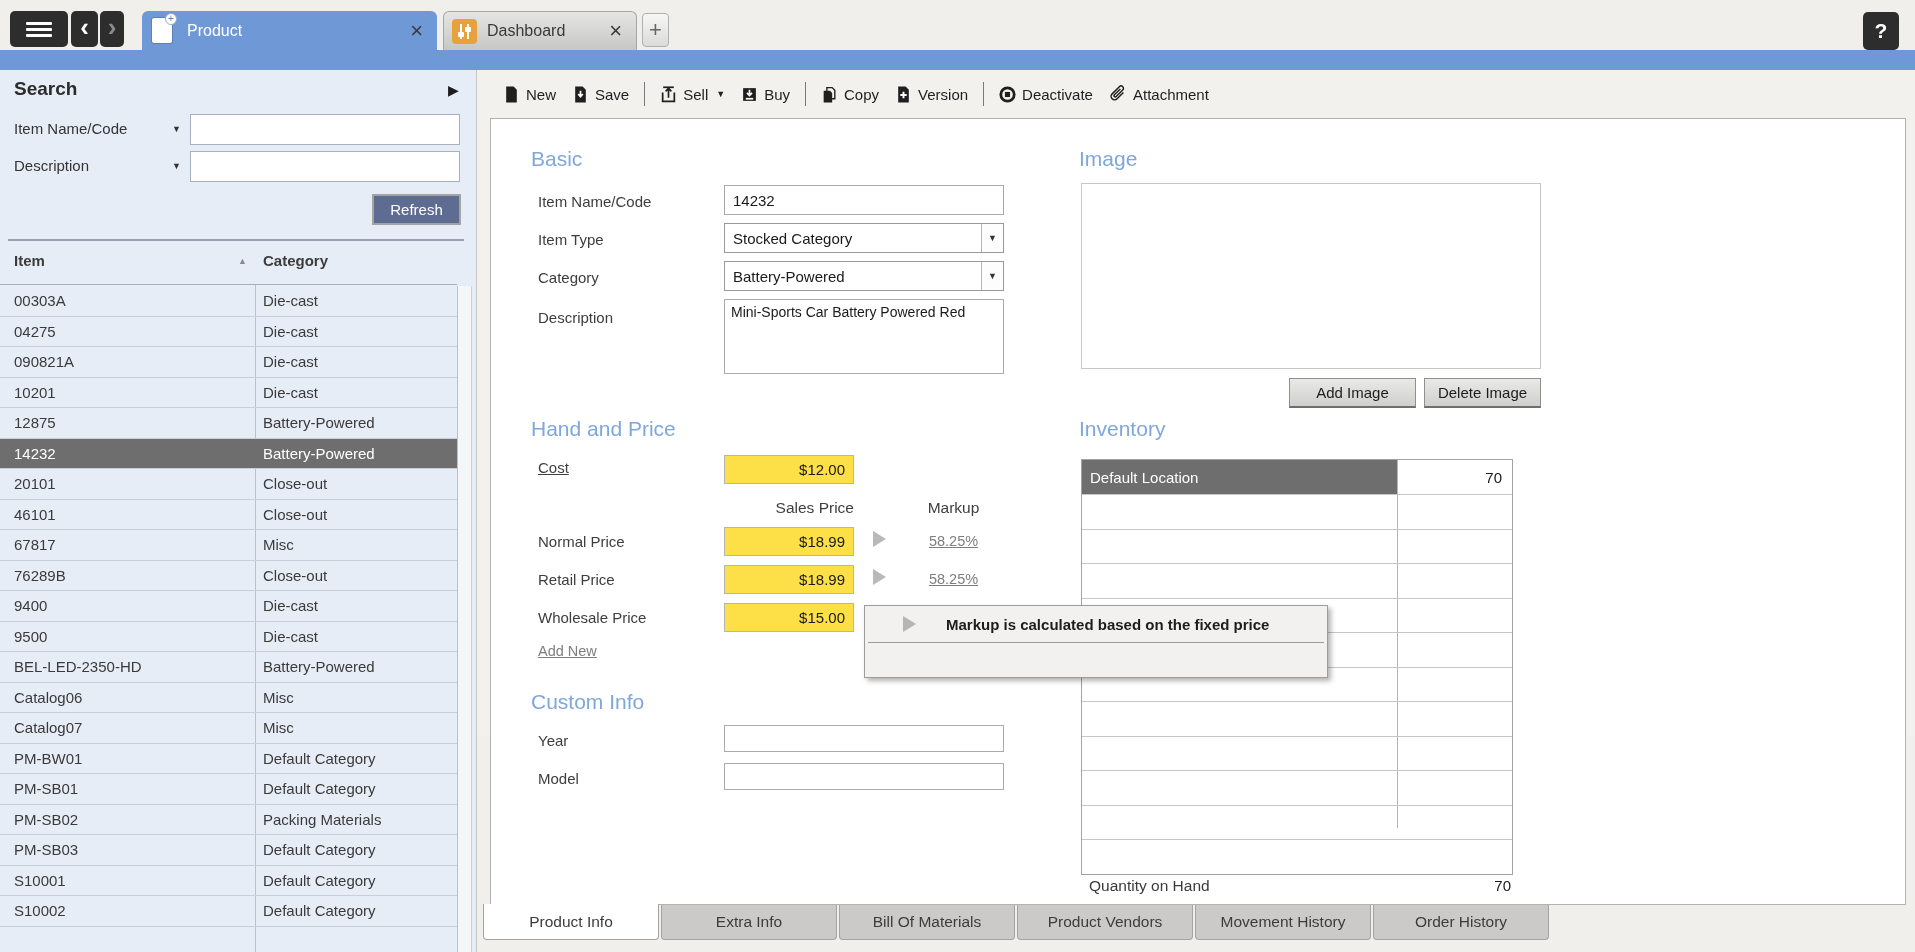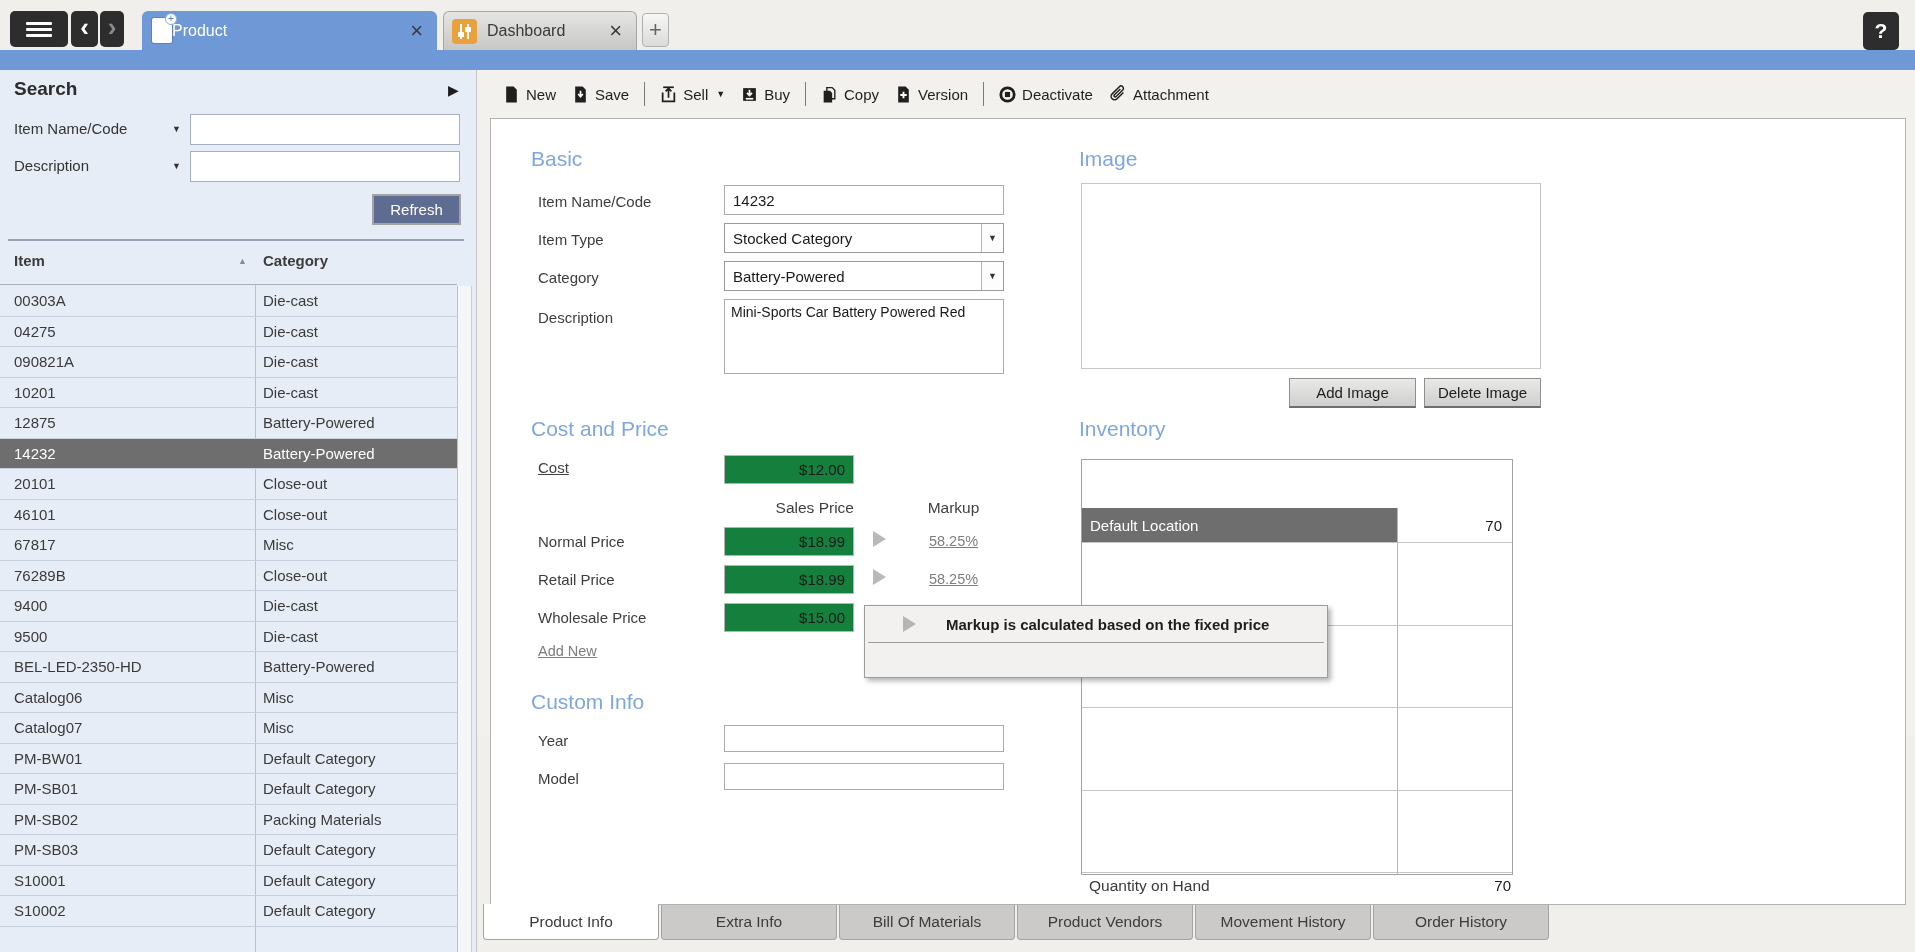--- a/index.html
+++ b/index.html
@@ -13,21 +13,21 @@
               color:#fff; display:flex; align-items:center; justify-content:center; }
   .hamburger { left:10px; width:58px; }
   .hamburger .bars { width:26px; }
   .hamburger .bars div { height:3px; background:#fff; margin:3px 0; border-radius:1px; }
   .nav-back { left:71px; width:27px; font-size:26px; font-weight:bold; padding-bottom:4px; }
   .nav-fwd  { left:100px; width:24px; font-size:26px; font-weight:bold; color:#8b8b8b; padding-bottom:4px; }
   .help-btn { left:1863px; top:12px; width:36px; height:38px; font-size:21px; font-weight:bold; }
 
   .tab { position:absolute; top:11px; height:39px; border-radius:6px 6px 0 0; display:flex; align-items:center; }
   .tab-product { left:142px; width:295px; background:#6f99d6; }
-  .tab-product .tab-label { color:#fff; font-size:16px; margin-left:0; }
+  .tab-product .tab-label { color:#fff; font-size:16px; margin-left:15px; }
   .tab-dashboard { left:443px; width:194px; background:linear-gradient(#e5e5e3,#c7c7c5);
                    border:1px solid #a6a6a4; border-bottom:none; }
   .tab-dashboard .tab-label { color:#3a3a3a; font-size:16px; margin-left:10px; }
   .tab-close { margin-left:auto; margin-right:14px; color:#3a3a3a; font-size:22px; line-height:1; cursor:default; }
   .page-ico { width:20px; height:25px; background:#fff; border-radius:2px; margin-left:10px; position:relative;
               box-shadow:0 0 0 1px rgba(0,0,0,.15); }
   .page-ico .badge { position:absolute; right:-5px; top:-5px; width:12px; height:12px; background:#fff;
               border:1px solid #8fb0dd; border-radius:50%; font-size:10px; line-height:10px; text-align:center; color:#5a7fb5; }
   .dash-ico { width:25px; height:25px; background:#e9a23b; border-radius:4px; margin-left:8px; position:relative; }
   .dash-ico i { position:absolute; top:5px; bottom:5px; width:2px; background:#fff; }
@@ -87,37 +87,37 @@
   .f-textarea { position:absolute; left:233px; width:280px; height:75px; border:1px solid #ababab; background:#fff;
              font-size:14px; padding:4px 6px; color:#1a1a1a; resize:none; font-family:inherit; }
 
   .image-box { position:absolute; left:590px; top:64px; width:460px; height:186px; background:#fff; border:1px solid #c6c6c4; }
   .img-btn { position:absolute; top:259px; height:30px; background:linear-gradient(#e9e9e7,#cfcfcd);
              border:1px solid #8f8f8d; border-bottom:2px solid #6e6e6e; font-size:15px; color:#1d1d1d;
              display:flex; align-items:center; justify-content:center; }
 
   .link-label { color:#3f3f3f; text-decoration:underline; font-size:15px; position:absolute; left:47px; }
   .gray-link { color:#7e7e7e; text-decoration:underline; font-size:14.5px; position:absolute; }
-  .price-input { position:absolute; left:233px; width:130px; height:29px; border:1px solid #b5b5b5; background:#15803d;
+  .price-input { position:absolute; left:233px; width:130px; height:29px; border:1px solid #b5b5b5; background:#fde047;
              font-size:15px; padding:0 8px; color:#1a1a1a; text-align:right; }
   .price-col-head { position:absolute; font-size:15.5px; color:#3f3f3f; }
   .tri-right { position:absolute; width:0; height:0; border-top:8px solid transparent; border-bottom:8px solid transparent;
              border-left:13px solid #b9b9b9; }
   .tri-left  { width:0; height:0; border-top:8px solid transparent; border-bottom:8px solid transparent;
              border-right:13px solid #b5b5b5; }
   .tri-right-m { width:0; height:0; border-top:8px solid transparent; border-bottom:8px solid transparent;
              border-left:13px solid #b5b5b5; }
 
   .inv-table { position:absolute; left:590px; top:340px; width:432px; height:416px; border:1px solid #a2a2a2; overflow:hidden; }
   .inv-head { position:relative; height:47px; border-bottom:1px solid #a2a2a2; }
   .inv-head .ih1 { position:absolute; left:10px; top:14px; font-size:15.5px; font-weight:bold; color:#373737; }
   .inv-head .ih2 { position:absolute; left:345px; top:14px; font-size:15.5px; font-weight:bold; color:#373737; }
   .inv-body { position:relative; height:368px; }
   .inv-coldiv { position:absolute; left:315px; top:0; bottom:0; width:1px; background:#b5b5b5; z-index:0; }
-  .inv-row { position:relative; display:flex; height:34.5px; border-bottom:1px solid #c6c6c6; z-index:1;margin-top:48px; }
+  .inv-row { position:relative; display:flex; height:34.5px; border-bottom:1px solid #c6c6c6; z-index:1; }
   .inv-row.first { height:35px; }
   .inv-loc { width:315px; display:flex; align-items:center; padding-left:8px; font-size:15px; color:#222; }
   .inv-row.first .inv-loc { background:#6e6e6e; color:#fff; }
   .inv-qty { flex:1; display:flex; align-items:center; justify-content:flex-end; padding-right:10px; font-size:15px; color:#1a1a1a; }
   .qoh-label { position:absolute; left:598px; top:758px; font-size:15.5px; color:#3a3a3a; }
   .qoh-value { position:absolute; left:900px; top:758px; width:120px; text-align:right; font-size:15px; color:#1a1a1a; }
 
   .popup { position:absolute; left:373px; top:486px; width:464px; height:73px; background:#f2f1ef;
            border:1px solid #9c9c9c; box-shadow:3px 3px 5px rgba(0,0,0,.3); z-index:20;padding-left:28px; }
   .popup-row { position:relative; height:36px; display:flex; align-items:center; }
@@ -367,21 +367,21 @@
         <span class="sel-caret">▼</span>
       </div>
       <div class="f-label" style="top:190px;">Description</div>
       <textarea class="f-textarea" style="top: 180px;">Mini-Sports Car Battery Powered Red</textarea>
 
       <div class="sec-heading" style="left:588px; top:28px;">Image</div>
       <div class="image-box"></div>
       <div class="img-btn" style="left:798px; width:127px;">Add Image</div>
       <div class="img-btn" style="left:933px; width:117px;">Delete Image</div>
 
-      <div class="sec-heading" style="left:40px; top:298px;">Cost and Price</div>
+      <div class="sec-heading" style="left:40px; top:298px;">Hand and Price</div>
       <div class="link-label" style="top:340px;">Cost</div>
       <input class="price-input" style="top: 336px;" value="$12.00">
       <div class="price-col-head" style="left:233px; top:380px; width:130px; text-align:right;">Sales Price</div>
       <div class="price-col-head" style="left:405px; top:380px; width:115px; text-align:center;">Markup</div>
 
       <div class="f-label" style="top:414px;">Normal Price</div>
       <input class="price-input" style="top: 408px;" value="$18.99">
       <div class="tri-right" style="left:382px; top:412px;"></div>
       <div class="gray-link" style="left:405px; top:414px; width:115px; text-align:center;">58.25%</div>
 

